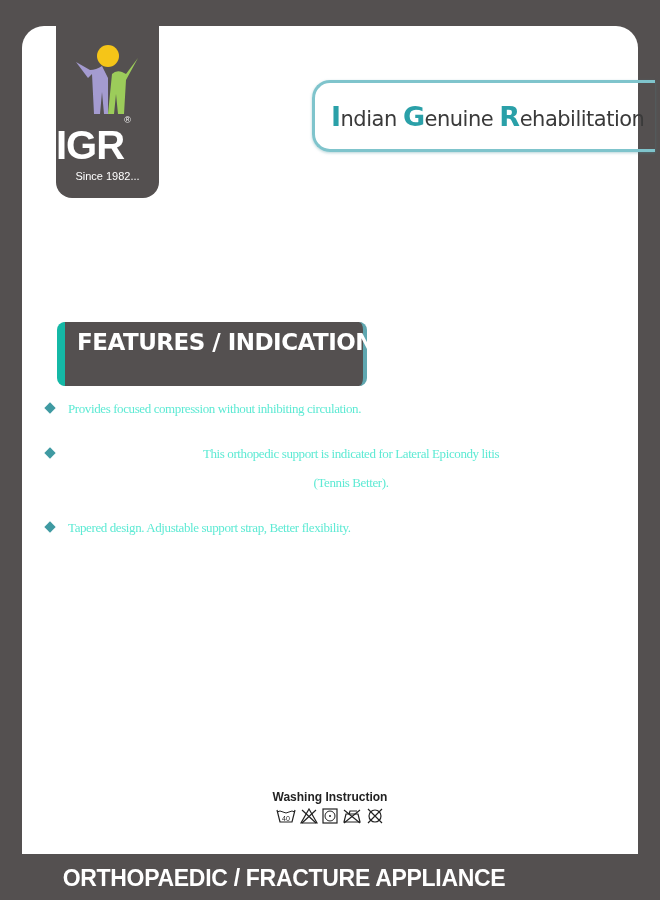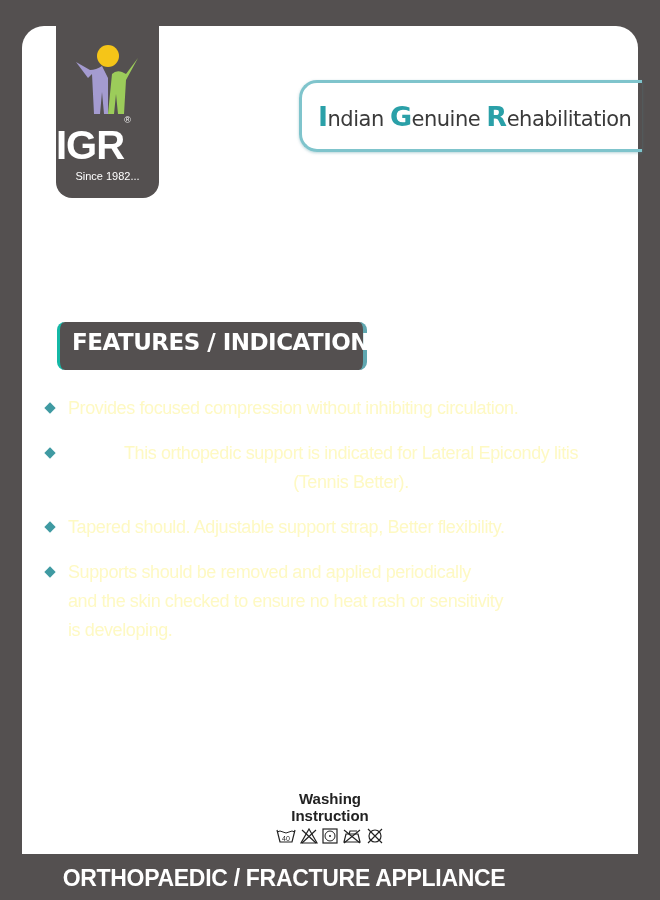--- a/index.html
+++ b/index.html
@@ -3,30 +3,30 @@
 <meta charset="utf-8">
 <style>
   html, body { margin:0; padding:0; }
   body { width:660px; height:900px; background:#545050; position:relative; overflow:hidden; font-family:"DejaVu Sans", sans-serif; }
   .panel { position:absolute; left:22px; top:26px; width:616px; height:828px; background:#ffffff; border-radius:22px 22px 0 0; }
   .logo-tab { position:absolute; left:56px; top:26px; width:103px; height:172px; background:#545050; border-radius:0 0 16px 16px; }
   .logo-art { position:absolute; left:16px; top:18px; width:70px; height:72px; }
   .logo-text { position:absolute; left:0; width:103px; top:96px; text-align:left; color:#fff; font-family:"Liberation Sans", sans-serif; font-weight:bold; font-size:40px; letter-spacing:-1px; line-height:40px; }
   .logo-text sup { font-size:9px; position:relative; top:-22px; font-weight:normal; }
   .logo-since { position:absolute; left:0; width:103px; top:144px; text-align:center; color:#fff; font-family:"Liberation Sans", sans-serif; font-size:11px; }
-  .brand-box { position:absolute; left:299px; top:80px; width:340px; height:66px; border:3px solid #7fc4cc; border-right:none; border-radius:18px 0 0 18px; box-shadow:0 1px 3px rgba(80,150,160,0.4); }
+  .brand-box { position:absolute; left:312px; top:80px; width:340px; height:66px; border:3px solid #7fc4cc; border-right:none; border-radius:18px 0 0 18px; box-shadow:0 1px 3px rgba(80,150,160,0.4); }
   .brand-text { position:absolute; left:16px; top:18px; font-family:"DejaVu Sans", sans-serif; font-size:21px; color:#3a3a3a; white-space:nowrap; letter-spacing:-0.5px; }
   .brand-text .cap { color:#2aa0a8; font-size:27px; font-weight:bold; }
-  .feat-head { position:absolute; left:57px; top:322px; width:310px; height:48px; background:#545050; border-radius:8px; border-left:3px solid #14b8a6; border-right:4px solid #5fa7b0; box-sizing:border-box; }
+  .feat-head { position:absolute; left:57px; top:322px; width:310px; height:64px; background:#545050; border-radius:8px; border-left:8px solid #14b8a6; border-right:4px solid #5fa7b0; box-sizing:border-box; }
   .feat-head span { position:absolute; left:12px; top:7px; color:#fff; font-family:"DejaVu Sans", sans-serif; font-weight:bold; font-size:23px; letter-spacing:-0.5px; white-space:nowrap; }
   ul.feat { position:absolute; left:44px; top:394px; width:590px; margin:0; padding:0; list-style:none; }
-  ul.feat li { position:relative; padding-left:24px; font-family:Liberation Sans, sans-serif; font-size:18px; line-height:29px; color:#fef9c3; letter-spacing:-0.4px; }
+  ul.feat li { position:relative; padding-left:24px; font-family:Liberation Serif, serif; font-size:13px; line-height:29px; color:#5eead4; letter-spacing:-0.4px; }
   ul.feat li .dia { position:absolute; left:2px; top:10px; width:8px; height:8px; background:#3f9aa2; transform:rotate(45deg); }
   .wash { position:absolute; left:262px; top:790px; width:136px; text-align:center; }
-  .wash-title { font-family:"Liberation Sans", sans-serif; font-weight:bold; font-size:15px; color:#222; }
+  .wash-title { font-family:"Liberation Sans", sans-serif; font-weight:bold; font-size:12px; color:#222; }
   .wash-icons { display:flex; justify-content:center; gap:4px; margin-top:4px; }
   .footer { position:absolute; left:0; top:854px; width:568px; height:46px; text-align:center; color:#fff; font-family:"Liberation Sans", sans-serif; font-weight:bold; font-size:23px; line-height:48px; letter-spacing:-0.3px; }
 </style>
 </head>
 <body>
 
 <div class="panel"></div>
 
 <div class="logo-tab">
   <svg class="logo-art" viewBox="0 0 70 72">
@@ -55,27 +55,21 @@
     <span class="dia"></span>
     <span>Provides focused compression without inhibiting circulation.</span>
   </li>
   <li style="margin-bottom:16px;text-align:center;">
     <span class="dia"></span>
     <span>This orthopedic support is indicated for Lateral Epicondy litis</span><br>
     <span>(Tennis Better).</span>
   </li>
   <li style="margin-bottom:16px;">
     <span class="dia"></span>
-    <span>Tapered should. Adjustable support strap, Better flexibility.</span>
-  </li>
-  <li style="margin-bottom:18px;">
-    <span class="dia"></span>
-    <span>Supports should be removed and applied periodically</span><br>
-    <span>and the skin checked to ensure no heat rash or sensitivity</span><br>
-    <span>is developing.</span>
+    <span>Tapered design. Adjustable support strap, Better flexibility.</span>
   </li>
 </ul>
 
 <div class="wash">
   <div class="wash-title">Washing Instruction</div>
   <div class="wash-icons">
     <svg width="20" height="16" viewBox="0 0 20 16">
         <path d="M1 2 L4 14 L16 14 L19 2" fill="none" stroke="#222" stroke-width="1.2"></path>
         <path d="M1 4 Q4 2 7 4 Q10 6 13 4 Q16 2 19 4" fill="none" stroke="#222" stroke-width="1"></path>
         <text x="10" y="13" font-size="7" text-anchor="middle" fill="#222" font-family="Liberation Sans, sans-serif">40</text>

